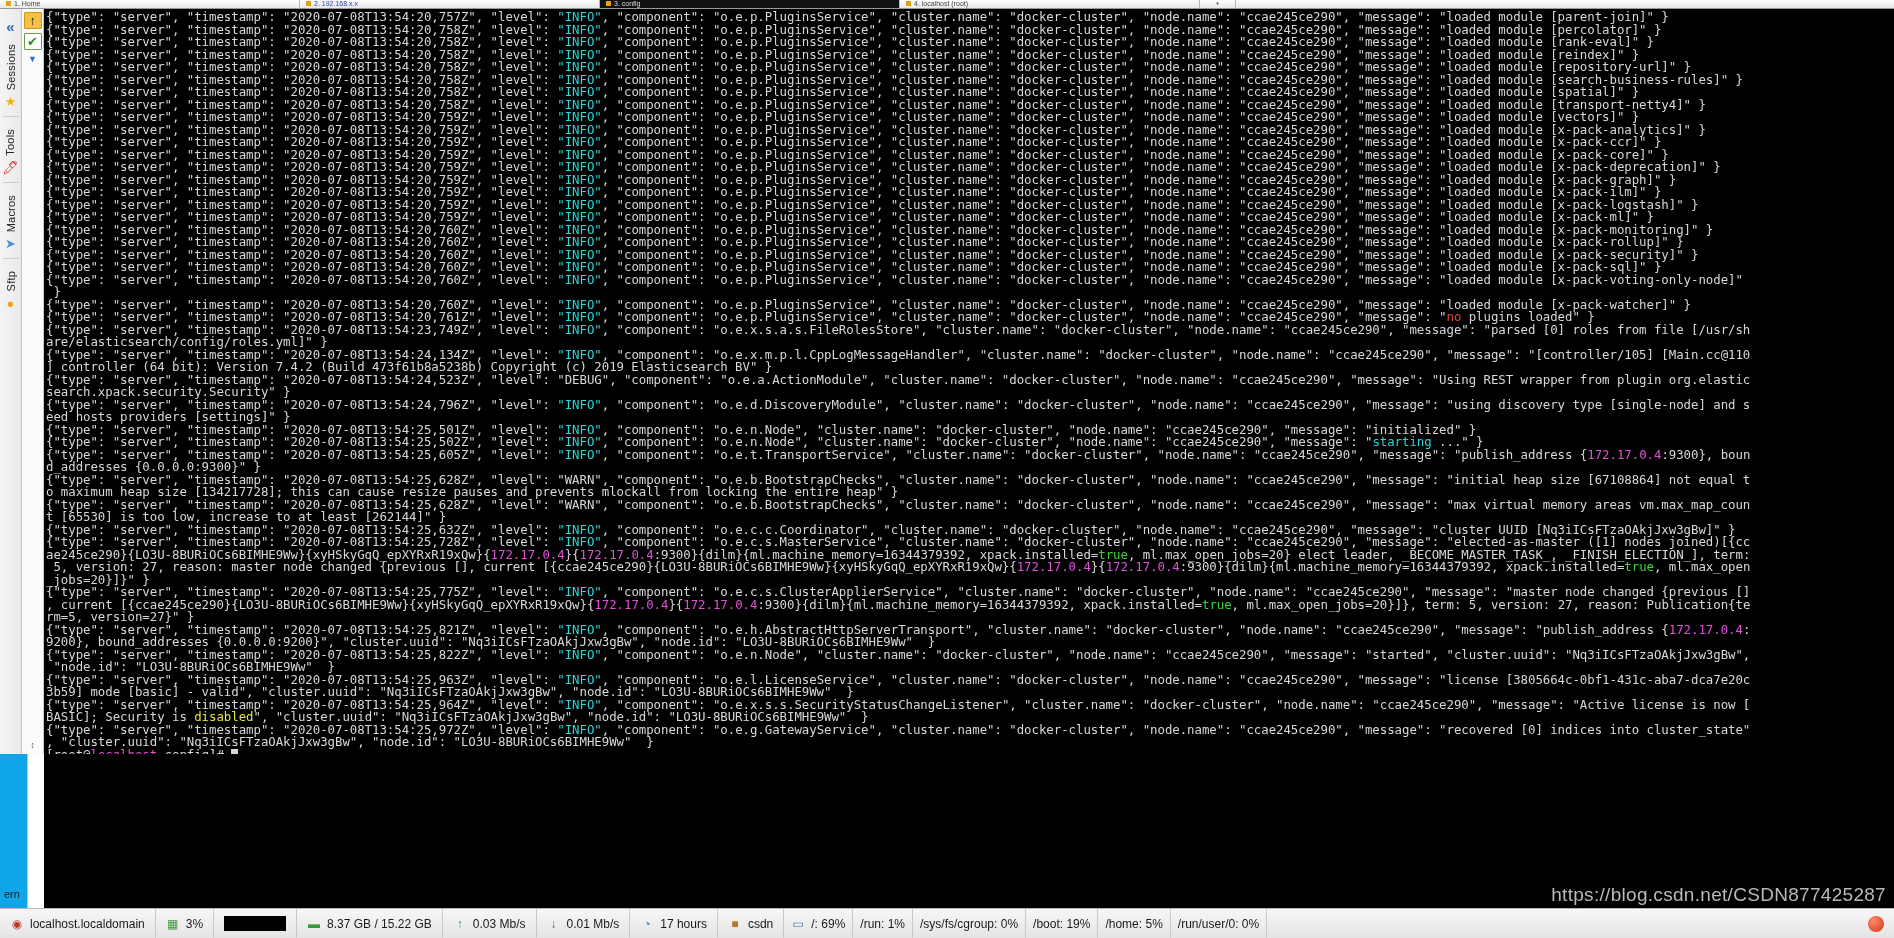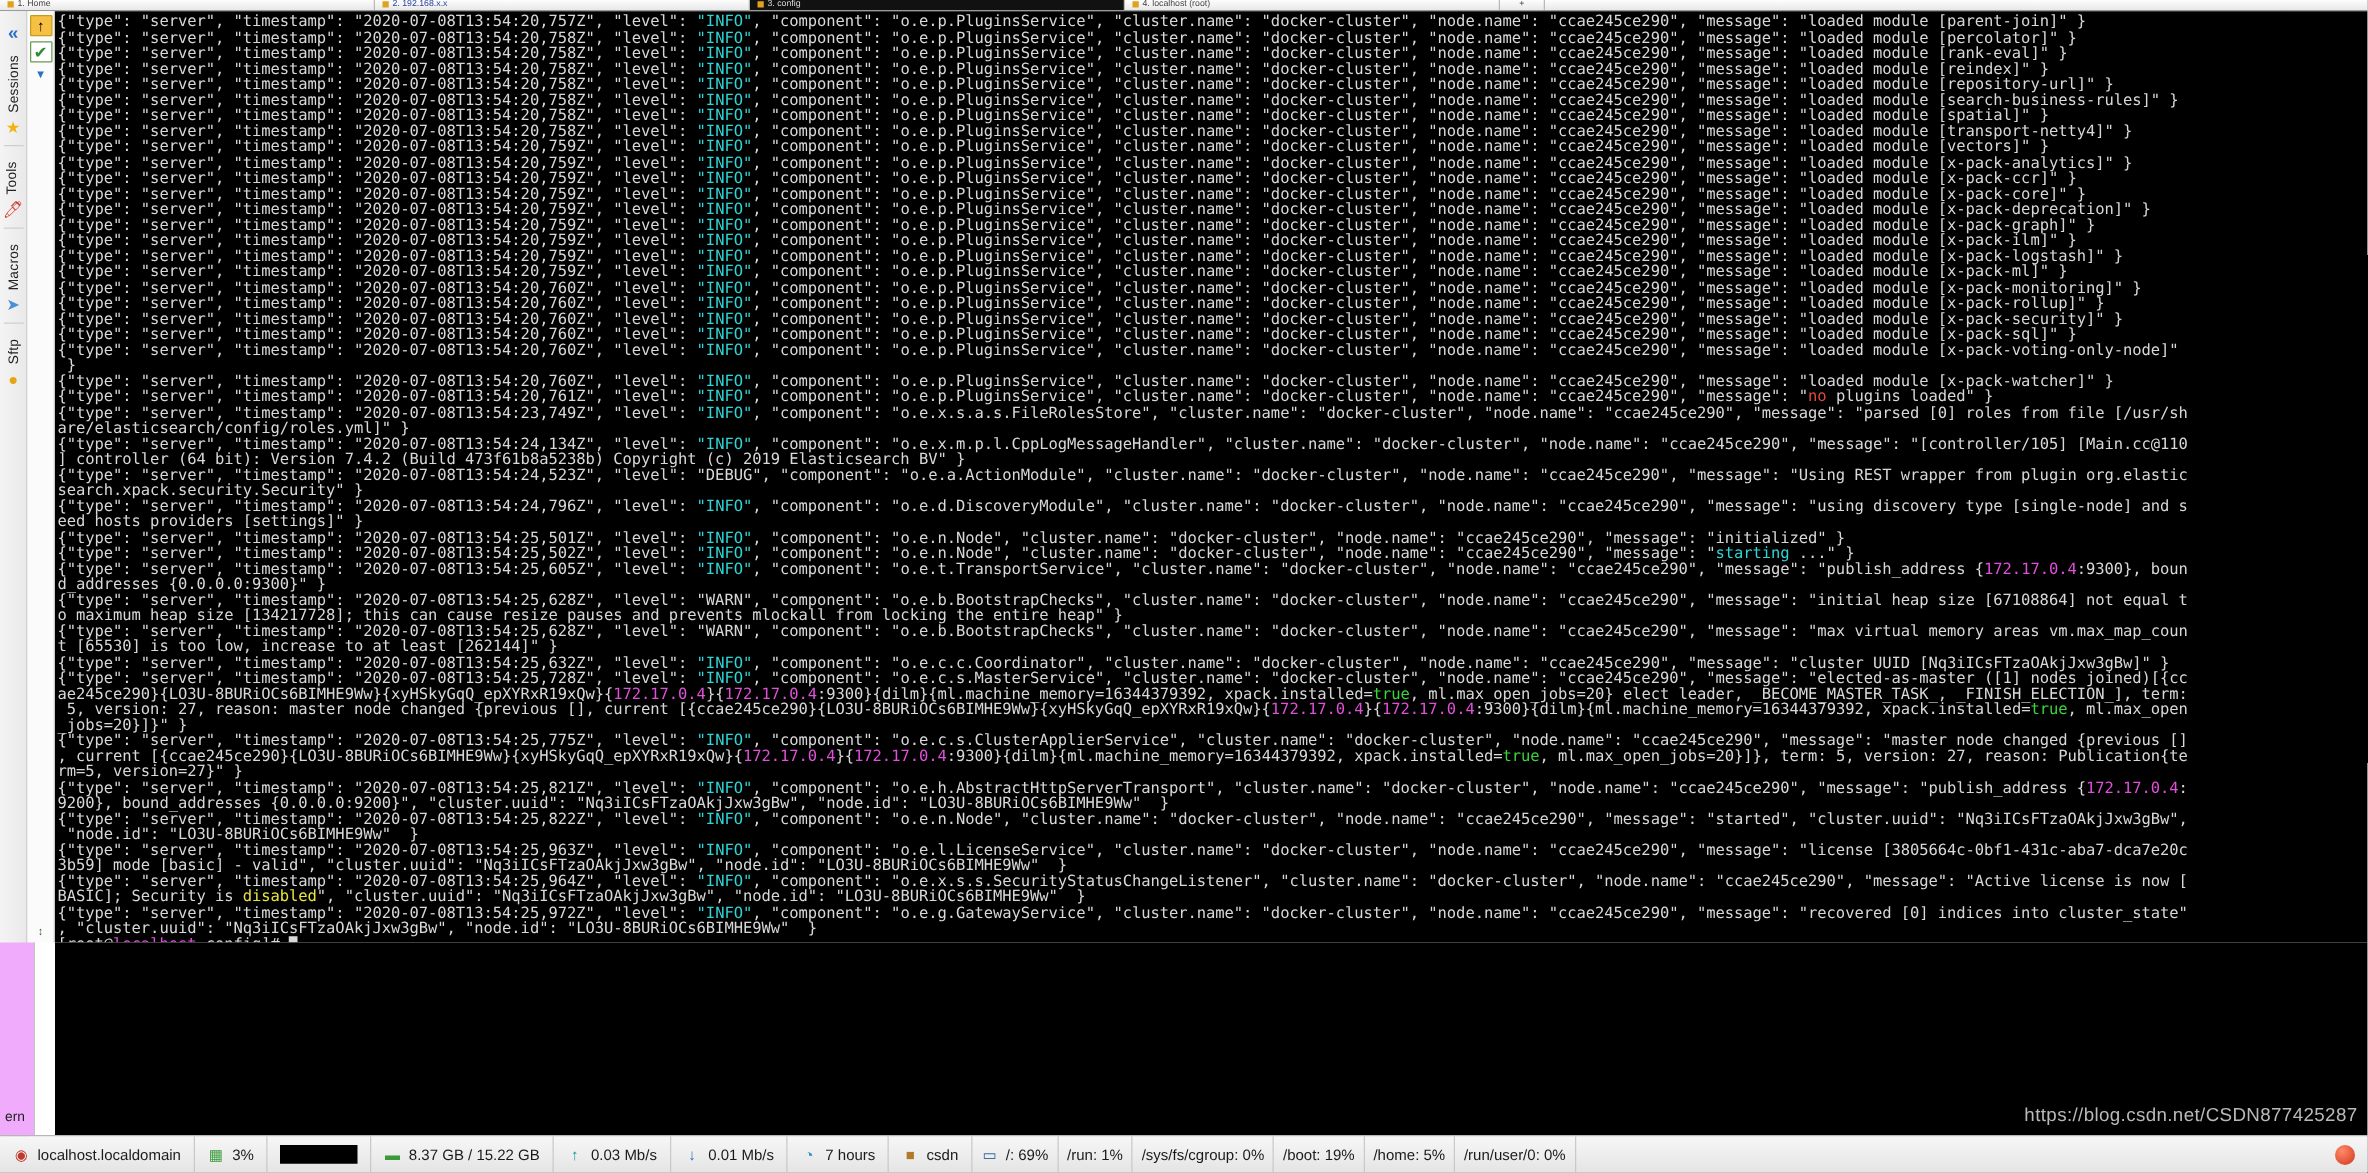--- a/index.html
+++ b/index.html
@@ -87,30 +87,30 @@
     vertical-align:-1px;
   }
 
   
   .belowgap {
     position:absolute; left:44px; top:754px; width:1850px; height:154px;
     background:#000;
   }
   .leftgap {
     position:absolute; left:0; top:754px; width:28px; height:154px;
-    background:#f0abfc; border-right:1px solid #c4c4c4;
+    background:#0ea5e9; border-right:1px solid #c4c4c4;
   }
   .leftgap .ern {
     position:absolute; left:4px; bottom:8px; font-size:11px; color:#222;
   }
 
   
   .watermark {
     position:absolute; right:8px; top:884px;
-    font-family:"Liberation Sans", sans-serif; font-size:15px;
+    font-family:"Liberation Sans", sans-serif; font-size:19px;
     color:#b9b9b9; letter-spacing:.3px; white-space:nowrap;
   }
 
   
   .statusbar {
     position:absolute; left:0; top:908px; width:1894px; height:30px;
     background: linear-gradient(#f7f7f7,#e4e4e4);
     border-top:1px solid #b6b6b6;
     display:flex; align-items:center;
     font-size:12px; color:#1a1a1a;
@@ -226,21 +226,21 @@
       <div class="sb-cell">
         <span class="sb-ic ic-up">↑</span>
         <span>0.03 Mb/s</span>
       </div>
       <div class="sb-cell">
         <span class="sb-ic ic-down">↓</span>
         <span>0.01 Mb/s</span>
       </div>
       <div class="sb-cell">
         <span class="sb-ic ic-clock">◔</span>
-        <span>7 hours</span>
+        <span>17 hours</span>
       </div>
       <div class="sb-cell">
         <span class="sb-ic ic-user">■</span>
         <span>csdn</span>
       </div>
       <div class="sb-cell fs">
         <span class="sb-ic ic-disk">▭</span>
         <span>/: 69%</span>
       </div>
       <div class="sb-cell fs">

